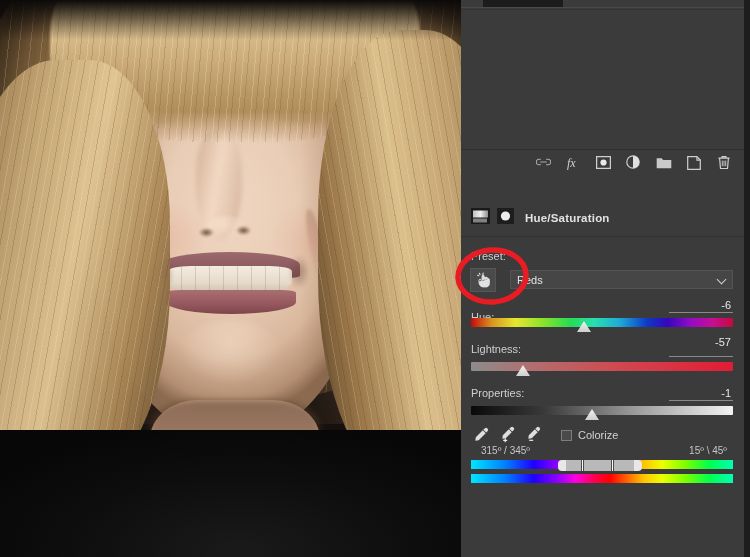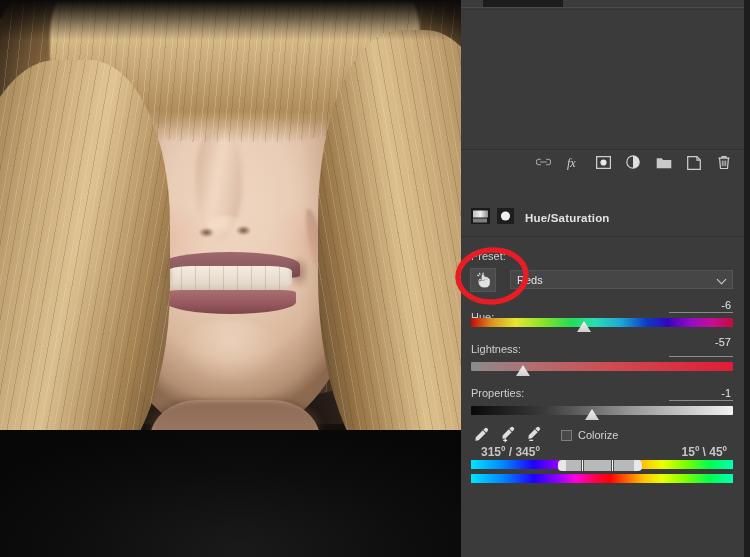--- a/index.html
+++ b/index.html
@@ -209,21 +209,21 @@
     background:linear-gradient(180deg,#f2f2f2,#cfcfcf);
     clip-path:polygon(50% 0%,100% 100%,0% 100%);
     filter:drop-shadow(0 1px 0 rgba(0,0,0,.5));}
 
   
   .eyedrop{position:absolute;width:20px;height:20px;}
   .cb-box{position:absolute;width:11px;height:11px;background:#4a4a4a;border:1px solid #7d7d7d;
     box-sizing:border-box;}
   .cb-lbl{position:absolute;font-size:11px;color:#d2d2d2;}
 
-  .deg{position:absolute;font-size:12px;color:#c6c6c6;font-weight:bold;}
+  .deg{position:absolute;font-size:10px;color:#c6c6c6;}
   .rainbow{position:absolute;left:10px;width:262px;height:9px;
     background:linear-gradient(90deg,#00e5ff 0%,#0080ff 13%,#2000ff 24%,#9000ff 33%,#ff00e0 40%,
       #ff0050 47%,#ff0000 53%,#ff6a00 60%,#ffc400 66%,#ecff00 73%,#7bff00 82%,#00ff4d 91%,#00ffb3 100%);}
   .rangebar{position:absolute;height:11px;background:#b9b9b9;}
   .rangecap{position:absolute;width:8px;height:11px;background:#e8e8e8;}
   .rangecap.l{border-radius:4px 0 0 4px;}
   .rangecap.r{border-radius:0 4px 4px 0;}
   .rangetick{position:absolute;width:3px;height:11px;background:#ffffff;
     border-left:1px solid #4a4a4a;border-right:1px solid #4a4a4a;box-sizing:border-box;}
 

